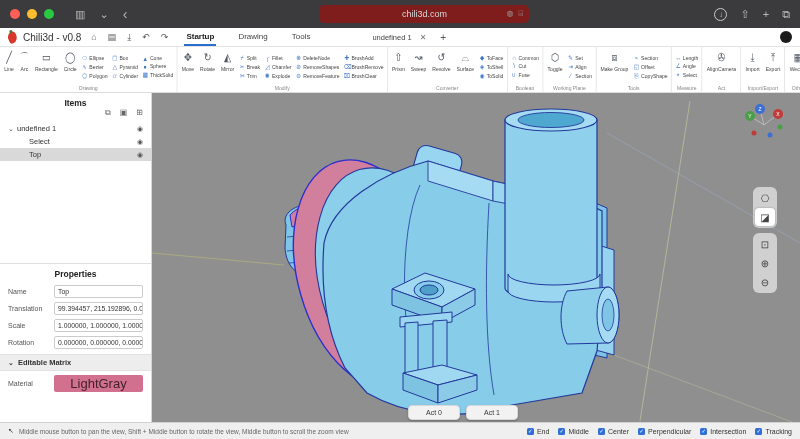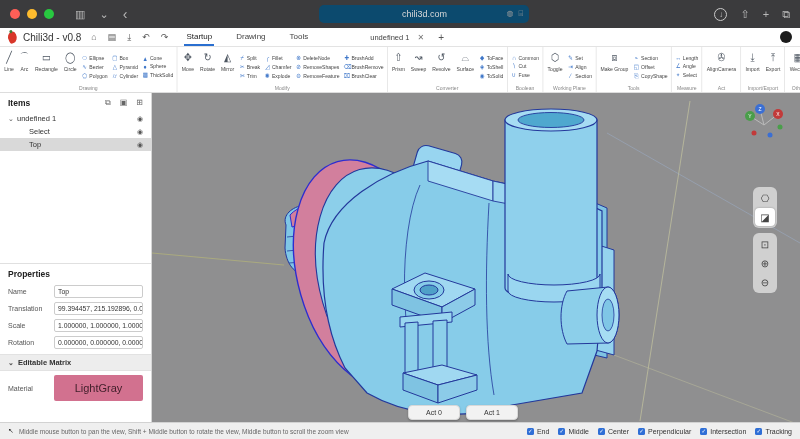--- a/index.html
+++ b/index.html
@@ -5,36 +5,36 @@
   * { margin:0; padding:0; box-sizing:border-box; }
   html,body { width:800px; height:439px; overflow:hidden; background:#222;
     font-family:"Liberation Sans", sans-serif; -webkit-font-smoothing:antialiased; }
   #stage { width:800px; height:439px; display:flex; flex-direction:column; background:#fff; position:relative; }
 
   
   .chrome { height:28px; background:#3b3b3d; display:flex; align-items:center; padding:0 10px; flex:none; }
   .traffic { display:flex; gap:7px; margin-right:14px; }
   .traffic span { width:10px; height:10px; border-radius:50%; display:block; }
   .chrome .gicon { color:#b9b9b9; font-size:11px; margin:0 7px; line-height:28px; }
-  .url-pill { margin:0 auto; width:210px; height:18px; background:#0c4a6e; border-radius:5px;
+  .url-pill { margin:0 auto; width:210px; height:18px; background:#7f1d1d; border-radius:5px;
     display:flex; align-items:center; justify-content:center; gap:6px; color:#d8d8d8; font-size:9px; position:relative;}
   .url-pill .pill-icons { position:absolute; right:6px; display:flex; gap:5px; color:#9b9b9b; font-size:8px;}
   .chrome-right { display:flex; align-items:center; gap:13px; color:#c9c9c9; }
   .dl-circle { width:13px; height:13px; border:1.2px solid #c9c9c9; border-radius:50%; font-size:8px;
     display:flex; align-items:center; justify-content:center; }
 
   
   .appbar { height:19px; background:#fff; border-bottom:1px solid #e3e3e3; display:flex; align-items:center; padding:0 8px; flex:none; }
   .chili { width:9px; height:11px; background:#d8372a; border-radius:60% 40% 70% 30%; transform:rotate(-25deg); position:relative; margin-right:6px;}
   .chili::after{ content:""; position:absolute; top:-2px; left:4px; width:3px; height:3px; background:#3d7d35; border-radius:50%; }
   .app-title { font-size:10px; font-weight:normal; color:#333; margin-right:10px; white-space:nowrap; }
   .quick { display:flex; gap:11px; color:#555; font-size:9px; margin-right:16px; }
   .tabs { display:flex; gap:20px; height:100%; align-items:center; }
   .tab { font-size:8px; color:#444; height:100%; display:flex; align-items:center; border-bottom:2px solid transparent; padding:0 2px; }
-  .tab.active { border-bottom-color:#2a6fd0; color:#1c1c1c; font-weight:normal; }
+  .tab.active { border-bottom-color:#2a6fd0; color:#1c1c1c; font-weight:bold; }
   .doc-tab { margin-left:60px; display:flex; align-items:center; gap:8px; font-size:7.5px; color:#444; }
   .doc-tab .x { color:#777; font-size:8px; }
   .doc-plus { margin-left:14px; color:#555; font-size:10px; }
   .github { margin-left:auto; width:12px; height:12px; background:#1c1c1c; border-radius:50%; }
 
   
   .ribbon { height:46px; border-bottom:1px solid #ddd; background:#fff; overflow:hidden; flex:none; }
   .ribbon-inner { display:flex; height:46px; width:945px; transform:scaleX(.845); transform-origin:0 0; }
   .rgroup { display:flex; flex-direction:column; padding:2px 3px 0 3px; border-right:1px solid #e4e4e4; flex:none; }
   .rgroup-content { display:flex; gap:3px; align-items:stretch; flex:1; }
@@ -42,39 +42,39 @@
   .rbtn-lg { display:flex; flex-direction:column; align-items:center; justify-content:flex-start; padding:1px 2px; border-radius:3px; }
   .rbtn-lg .ic { font-size:11px; line-height:15px; color:#4c5560; }
   .rbtn-lg .lb { font-size:6px; color:#444; white-space:nowrap; margin-top:1px; }
   .rstack { display:flex; flex-direction:column; justify-content:center; gap:1px; }
   .rstack .sitem { display:flex; align-items:center; gap:2px; font-size:6px; color:#444; white-space:nowrap; padding:0 1px; }
   .rstack .sic { font-size:6.5px; color:#3f77c9; width:7px; text-align:center; }
 
   
   .main { flex:1; display:flex; min-height:0; }
   .leftcol { width:152px; background:#fff; border-right:1px solid #d6d6d6; display:flex; flex-direction:column; flex:none; }
-  .panel-head { display:flex; align-items:center; padding:5px 8px 4px; }
+  .panel-head { display:flex; align-items:center; padding:5px 8px 4px;flex-direction:column; }
   .panel-title { font-size:8.5px; font-weight:bold; color:#222; }
   .panel-icons { margin-left:auto; display:flex; gap:9px; color:#666; font-size:8px; }
   .items-sec { height:170px; flex:none; display:flex; flex-direction:column; }
   .tree { font-size:7.5px; color:#333; }
   .tree-row { display:flex; align-items:center; height:13px; padding:0 8px; }
   .tree-row.sel { background:#d9d9d9; }
   .tree-row .chev { width:9px; font-size:7px; color:#555; }
   .tree-row .lbl { flex:1; white-space:nowrap; overflow:hidden; }
   .tree-row .eye { color:#555; font-size:7px; }
   .props-sec { border-top:1px solid #e0e0e0; flex:1; }
   .prow { display:flex; align-items:center; padding:2px 8px; gap:4px; }
   .prow .plabel { width:42px; font-size:7px; color:#555; flex:none; }
   .pfield { flex:1; border:1px solid #ccc; border-radius:2px; background:#fff; font-size:6.8px; color:#333;
     padding:2px 3px; white-space:nowrap; overflow:hidden; }
   .psection { background:#ededed; display:flex; align-items:center; gap:4px; padding:3px 8px; font-size:7.5px;
     font-weight:bold; color:#333; border-top:1px solid #e2e2e2; border-bottom:1px solid #e2e2e2; margin-top:3px;}
   .psection .chev { font-size:7px; color:#555; }
-  .mat-btn { flex:1; border-radius:2px; text-align:center; font-size:11px; color:#43202c; padding:7px 0; }
+  .mat-btn { flex:1; border-radius:2px; text-align:center; font-size:13px; color:#43202c; padding:1px 0; }
 
   
   .viewport { flex:1; position:relative; background:#8f8f90; overflow:hidden; }
   .acts { position:absolute; left:256px; top:312px; display:flex; gap:6px; }
   .act-btn { width:52px; height:15px; background:#f2f2f2; border:1px solid #d8d8d8; border-radius:4px;
     font-size:7px; color:#333; display:flex; align-items:center; justify-content:center; box-shadow:0 1px 2px rgba(0,0,0,.25); }
   .vtools { position:absolute; left:601px; top:94px; display:flex; flex-direction:column; gap:5px; }
   .vtool-grp { background:rgba(220,220,220,.85); border-radius:6px; padding:2px; display:flex; flex-direction:column; gap:1px; }
   .vtool { width:20px; height:18px; border-radius:4px; display:flex; align-items:center; justify-content:center;
     font-size:10px; color:#444; }

